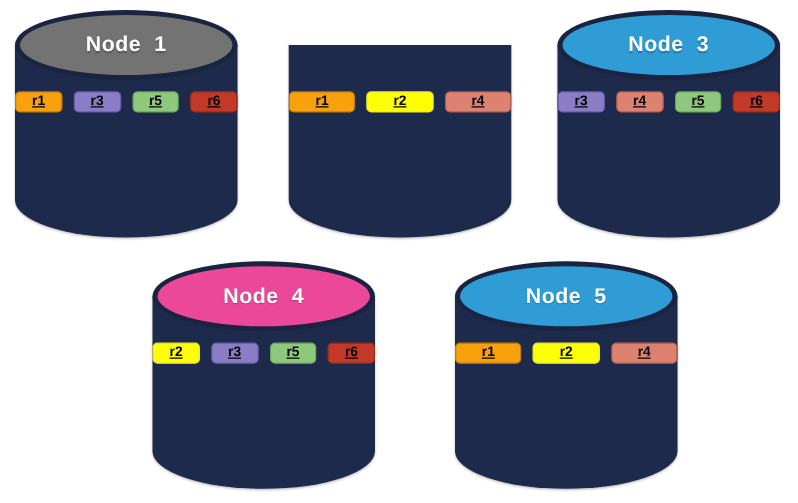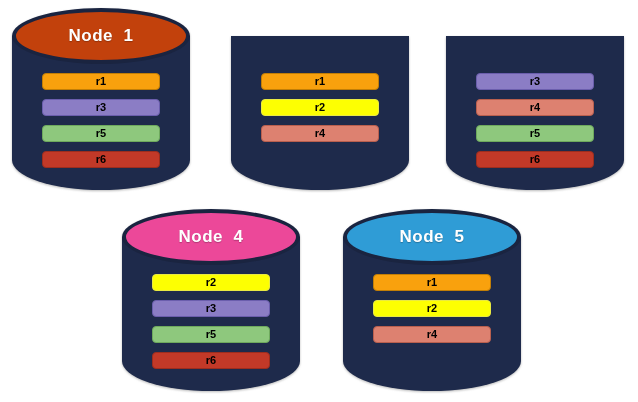--- a/index.html
+++ b/index.html
@@ -40,51 +40,52 @@
     font-size: 17px;
     white-space: pre;
     letter-spacing: 0.5px;
     text-shadow: 0 1px 1px rgba(0,0,0,0.25);
   }
   .bars {
     position: absolute;
     left: 0; right: 0;
     top: 65px;
     display: flex;
-    flex-direction: column;
+    flex-direction: row;
     align-items: center;
     gap: 9px;
+    text-decoration: underline;
   }
   .bar {
     width: 116px;
     height: 15px;
     box-sizing: content-box;
     border: 1px solid;
     border-radius: 4px;
     display: flex;
     align-items: center;
     justify-content: center;
     font-size: 11px;
     font-weight: bold;
     line-height: 15px;
   }
   .pos-n1 { left: 12px;  top: 8px; }
   .pos-n2 { left: 231px; top: 8px; }
   .pos-n3 { left: 446px; top: 8px; }
   .pos-n4 { left: 122px; top: 209px; }
-  .pos-n5 { left: 343px; top: 209px; }
+  .pos-n5 { left: 364px; top: 209px; }
 </style>
 </head>
 <body>
 
 <div class="canvas" style="background-color: rgb(255, 255, 255);">
 
   <div class="cylinder pos-n1">
     <div class="cyl-body" style="background-color: rgb(30, 42, 75);"></div>
-    <div class="cyl-top" style="background-color: #c2410c; border-color: rgb(26, 36, 64);">
+    <div class="cyl-top" style="background-color: #737373; border-color: rgb(26, 36, 64);">
       <span class="node-title" style="color: rgb(255, 255, 255);">Node  1</span>
     </div>
     <div class="bars">
       <div class="bar" style="background-color: rgb(249, 161, 13); border-color: rgb(194, 126, 6); color: rgb(0, 0, 0);">r1</div>
       <div class="bar" style="background-color: rgb(139, 125, 197); border-color: rgb(107, 94, 173); color: rgb(0, 0, 0);">r3</div>
       <div class="bar" style="background-color: rgb(142, 200, 125); border-color: rgb(110, 169, 93); color: rgb(0, 0, 0);">r5</div>
       <div class="bar" style="background-color: rgb(194, 57, 40); border-color: rgb(156, 45, 30); color: rgb(0, 0, 0);">r6</div>
     </div>
   </div>
 
@@ -92,20 +93,23 @@
     <div class="cyl-body" style="background-color: rgb(30, 42, 75);"></div>
     <div class="bars">
       <div class="bar" style="background-color: rgb(249, 161, 13); border-color: rgb(194, 126, 6); color: rgb(0, 0, 0);">r1</div>
       <div class="bar" style="background-color: rgb(253, 255, 2); border-color: rgb(233, 233, 67); color: rgb(0, 0, 0);">r2</div>
       <div class="bar" style="background-color: rgb(221, 129, 112); border-color: rgb(185, 95, 78); color: rgb(0, 0, 0);">r4</div>
     </div>
   </div>
 
   <div class="cylinder pos-n3">
     <div class="cyl-body" style="background-color: rgb(30, 42, 75);"></div>
+    <div class="cyl-top" style="background-color: rgb(47, 156, 214); border-color: rgb(26, 36, 64);">
+      <span class="node-title" style="color: rgb(255, 255, 255);">Node  3</span>
+    </div>
     <div class="bars">
       <div class="bar" style="background-color: rgb(139, 125, 197); border-color: rgb(107, 94, 173); color: rgb(0, 0, 0);">r3</div>
       <div class="bar" style="background-color: rgb(221, 129, 112); border-color: rgb(185, 95, 78); color: rgb(0, 0, 0);">r4</div>
       <div class="bar" style="background-color: rgb(142, 200, 125); border-color: rgb(110, 169, 93); color: rgb(0, 0, 0);">r5</div>
       <div class="bar" style="background-color: rgb(194, 57, 40); border-color: rgb(156, 45, 30); color: rgb(0, 0, 0);">r6</div>
     </div>
   </div>
 
   <div class="cylinder pos-n4">
     <div class="cyl-body" style="background-color: rgb(30, 42, 75);"></div>

